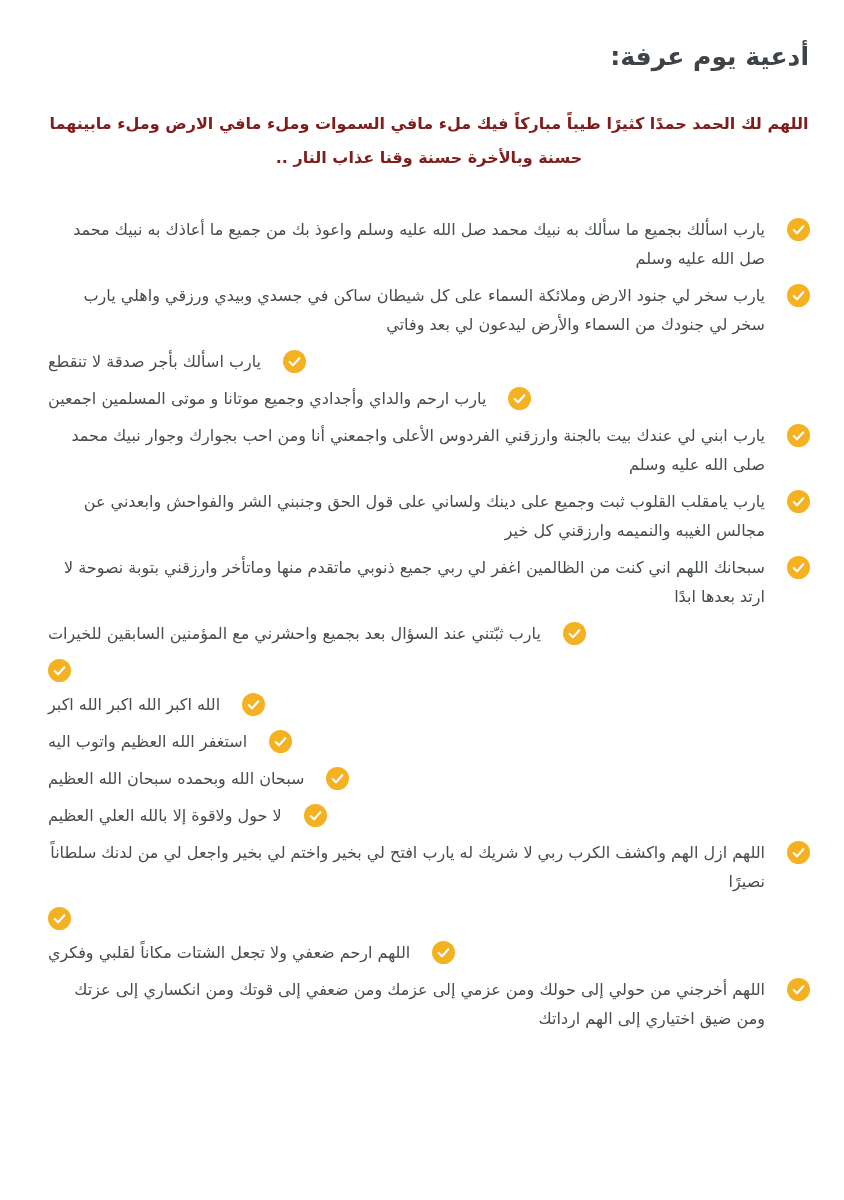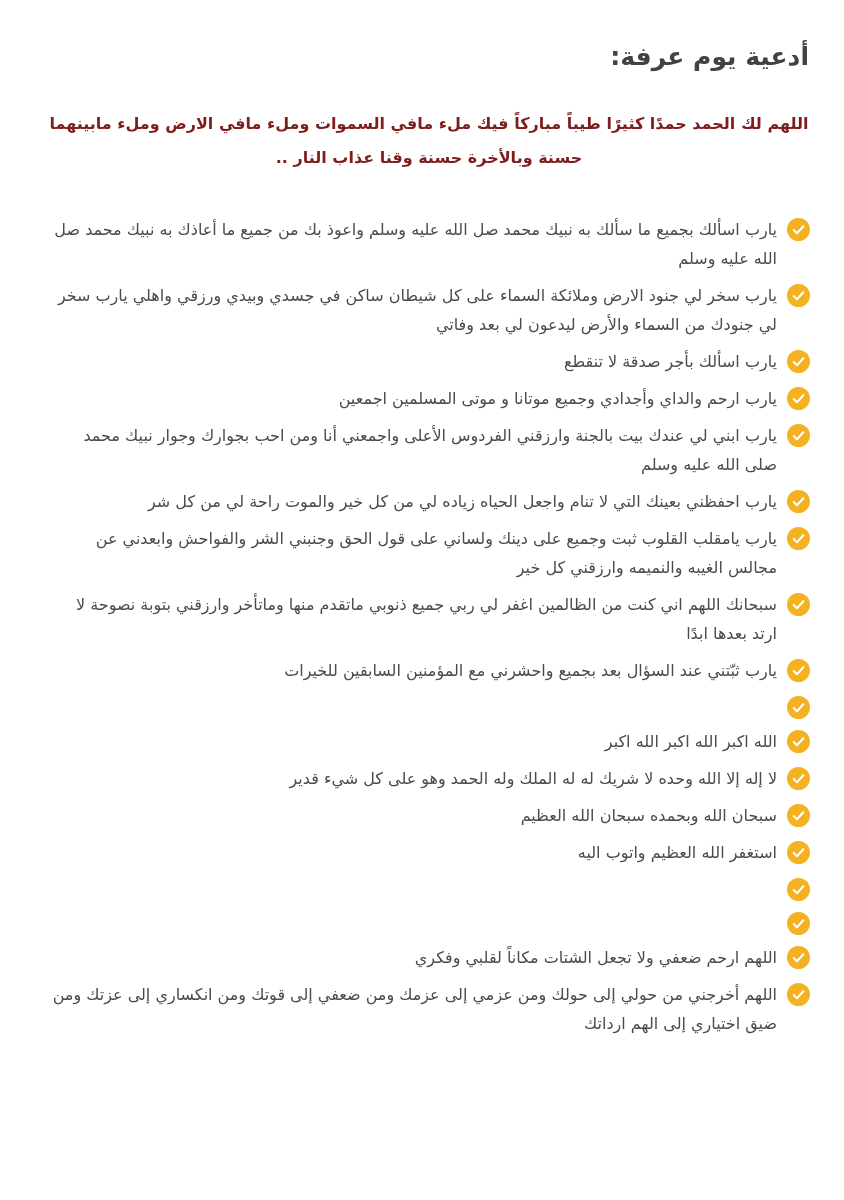--- a/index.html
+++ b/index.html
@@ -33,21 +33,22 @@
     text-align: center;
   }
   .dua-list {
     display: flex;
     flex-direction: column;
     gap: 8px;
   }
   .dua-item {
     display: flex;
     align-items: flex-start;
-    gap: 10px;
+    gap: 22px;
+    justify-content: flex-end;
   }
   .check-wrap {
     flex: 0 0 auto;
     padding-top: 3px;
     line-height: 0;
   }
   .dua-text {
     font-size: 16px;
     line-height: 29px;
     color: #474c50;
@@ -110,29 +111,20 @@
   <div class="dua-item">
     <span class="check-wrap">
       <svg width="23" height="23" viewBox="0 0 24 24" aria-hidden="true">
         <circle cx="12" cy="12" r="12" fill="#F4B223"></circle>
         <path d="M7 12.6 L10.4 16 L17 8.6" fill="none" stroke-width="2.2" stroke-linecap="round" stroke-linejoin="round" stroke="#FFFFFF"></path>
       </svg>
     </span>
     <div class="dua-text">يارب ابني لي عندك بيت بالجنة وارزقني الفردوس الأعلى واجمعني أنا ومن احب بجوارك وجوار نبيك محمد صلى الله عليه وسلم</div>
   </div>
 
-  <div class="dua-item">
-    <span class="check-wrap">
-      <svg width="23" height="23" viewBox="0 0 24 24" aria-hidden="true">
-        <circle cx="12" cy="12" r="12" fill="#F4B223"></circle>
-        <path d="M7 12.6 L10.4 16 L17 8.6" fill="none" stroke-width="2.2" stroke-linecap="round" stroke-linejoin="round" stroke="#FFFFFF"></path>
-      </svg>
-    </span>
-    <div class="dua-text">يارب احفظني بعينك التي لا تنام واجعل الحياه زياده لي من كل خير والموت راحة لي من كل شر</div>
-  </div>
 
   <div class="dua-item">
     <span class="check-wrap">
       <svg width="23" height="23" viewBox="0 0 24 24" aria-hidden="true">
         <circle cx="12" cy="12" r="12" fill="#F4B223"></circle>
         <path d="M7 12.6 L10.4 16 L17 8.6" fill="none" stroke-width="2.2" stroke-linecap="round" stroke-linejoin="round" stroke="#FFFFFF"></path>
       </svg>
     </span>
     <div class="dua-text">يارب يامقلب القلوب ثبت وجميع على دينك ولساني على قول الحق وجنبني الشر والفواحش وابعدني عن مجالس الغيبه والنميمه وارزقني كل خير</div>
   </div>
@@ -169,59 +161,60 @@
   <div class="dua-item">
     <span class="check-wrap">
       <svg width="23" height="23" viewBox="0 0 24 24" aria-hidden="true">
         <circle cx="12" cy="12" r="12" fill="#F4B223"></circle>
         <path d="M7 12.6 L10.4 16 L17 8.6" fill="none" stroke-width="2.2" stroke-linecap="round" stroke-linejoin="round" stroke="#FFFFFF"></path>
       </svg>
     </span>
     <div class="dua-text">الله اكبر الله اكبر الله اكبر</div>
   </div>
 
-  <div class="dua-item">
-    <span class="check-wrap">
-      <svg width="23" height="23" viewBox="0 0 24 24" aria-hidden="true">
-        <circle cx="12" cy="12" r="12" fill="#F4B223"></circle>
-        <path d="M7 12.6 L10.4 16 L17 8.6" fill="none" stroke-width="2.2" stroke-linecap="round" stroke-linejoin="round" stroke="#FFFFFF"></path>
-      </svg>
-    </span>
-    <div class="dua-text">لا إله إلا الله وحده لا شريك له له الملك وله الحمد وهو على كل شيء قدير</div>
+
+  <div class="dua-item">
+    <span class="check-wrap">
+      <svg width="23" height="23" viewBox="0 0 24 24" aria-hidden="true">
+        <circle cx="12" cy="12" r="12" fill="#F4B223"></circle>
+        <path d="M7 12.6 L10.4 16 L17 8.6" fill="none" stroke-width="2.2" stroke-linecap="round" stroke-linejoin="round" stroke="#FFFFFF"></path>
+      </svg>
+    </span>
+    <div class="dua-text">استغفر الله العظيم واتوب اليه</div>
   </div>
 
   <div class="dua-item">
     <span class="check-wrap">
       <svg width="23" height="23" viewBox="0 0 24 24" aria-hidden="true">
         <circle cx="12" cy="12" r="12" fill="#F4B223"></circle>
         <path d="M7 12.6 L10.4 16 L17 8.6" fill="none" stroke-width="2.2" stroke-linecap="round" stroke-linejoin="round" stroke="#FFFFFF"></path>
       </svg>
     </span>
     <div class="dua-text">سبحان الله وبحمده سبحان الله العظيم</div>
   </div>
 
   <div class="dua-item">
     <span class="check-wrap">
       <svg width="23" height="23" viewBox="0 0 24 24" aria-hidden="true">
         <circle cx="12" cy="12" r="12" fill="#F4B223"></circle>
         <path d="M7 12.6 L10.4 16 L17 8.6" fill="none" stroke-width="2.2" stroke-linecap="round" stroke-linejoin="round" stroke="#FFFFFF"></path>
       </svg>
     </span>
-    <div class="dua-text">استغفر الله العظيم واتوب اليه</div>
-  </div>
-
-  <div class="dua-item">
-    <span class="check-wrap">
-      <svg width="23" height="23" viewBox="0 0 24 24" aria-hidden="true">
-        <circle cx="12" cy="12" r="12" fill="#F4B223"></circle>
-        <path d="M7 12.6 L10.4 16 L17 8.6" fill="none" stroke-width="2.2" stroke-linecap="round" stroke-linejoin="round" stroke="#FFFFFF"></path>
-      </svg>
-    </span>
-  </div>
-
+    <div class="dua-text">لا حول ولاقوة إلا بالله العلي العظيم</div>
+  </div>
+
+  <div class="dua-item">
+    <span class="check-wrap">
+      <svg width="23" height="23" viewBox="0 0 24 24" aria-hidden="true">
+        <circle cx="12" cy="12" r="12" fill="#F4B223"></circle>
+        <path d="M7 12.6 L10.4 16 L17 8.6" fill="none" stroke-width="2.2" stroke-linecap="round" stroke-linejoin="round" stroke="#FFFFFF"></path>
+      </svg>
+    </span>
+    <div class="dua-text">اللهم ازل الهم واكشف الكرب ربي لا شريك له يارب افتح لي بخير واختم لي بخير واجعل لي من لدنك سلطاناً نصيرًا</div>
+  </div>
 
   <div class="dua-item">
     <span class="check-wrap">
       <svg width="23" height="23" viewBox="0 0 24 24" aria-hidden="true">
         <circle cx="12" cy="12" r="12" fill="#F4B223"></circle>
         <path d="M7 12.6 L10.4 16 L17 8.6" fill="none" stroke-width="2.2" stroke-linecap="round" stroke-linejoin="round" stroke="#FFFFFF"></path>
       </svg>
     </span>
   </div>
 

